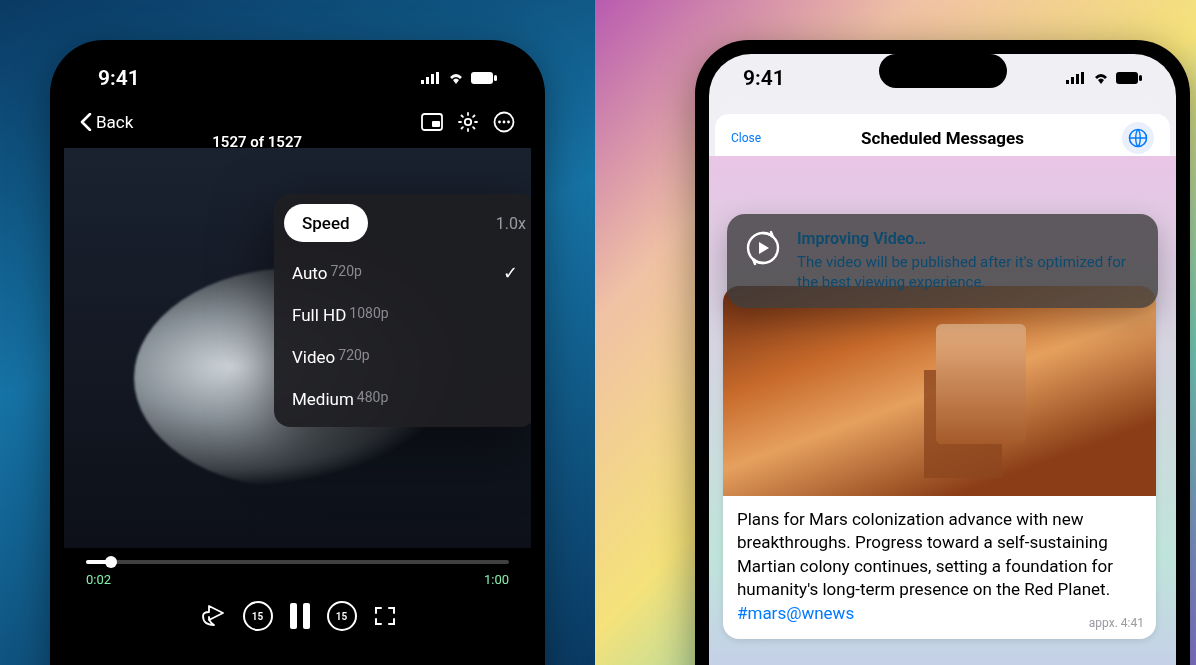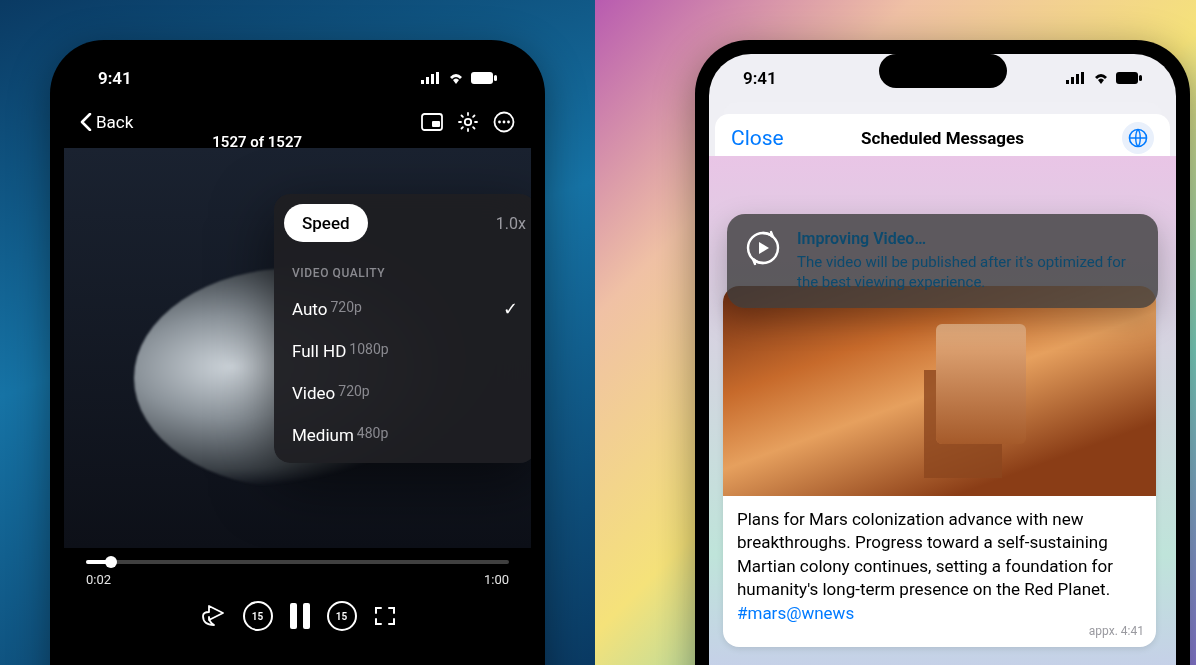--- a/index.html
+++ b/index.html
@@ -6,21 +6,21 @@
   body { width: 1196px; height: 665px; display: flex; overflow: hidden; }
   .panel { position: relative; height: 665px; }
   .panel-left { width: 595px; background: linear-gradient(160deg,#0a3a63 0%,#1673a5 45%,#0a3a63 100%); }
   .panel-right { flex: 1; background: linear-gradient(135deg,#b85bb0 0%,#f0c1a5 25%,#f5e27a 50%,#7dd6c4 75%,#8a7bd6 100%); position: relative; }
   .phone { position: absolute; background: #000; border-radius: 54px; box-shadow: 0 10px 40px rgba(0,0,0,.4); overflow: hidden; }
   .phone-left { left: 50px; top: 40px; width: 495px; height: 700px; }
   .phone-right { left: 100px; top: 40px; width: 495px; height: 700px; }
   .screen { position: absolute; inset: 14px; border-radius: 42px; overflow: hidden; }
   .screen-dark { background: #000; color: #fff; }
   .screen-light { background: #efeff4; color: #000; }
-  .status-bar { height: 48px; display: flex; align-items: center; justify-content: space-between; padding: 0 34px; font-weight: 600; font-size: 17px; }
+  .status-bar { height: 48px; display: flex; align-items: center; justify-content: space-between; padding: 0 34px; font-weight: 600; font-size: 21px; }
   .status-bar.dark { color: #fff; }
   .status-bar.light { color: #000; }
   .status-right { display: flex; align-items: center; gap: 6px; }
   .notch { position: absolute; top: 14px; left: 50%; transform: translateX(-50%); width: 128px; height: 34px; background: #000; border-radius: 20px; z-index: 50; }
   
   .nav-bar { height: 40px; display: flex; align-items: center; padding: 0 16px; gap: 6px; }
   .nav-back { display: flex; align-items: center; gap: 4px; color: #fff; font-size: 17px; }
   .nav-title { flex: 1; text-align: center; font-weight: 600; font-size: 15px; margin-left:-40px;margin-top:40px; }
   .nav-icons { display: flex; gap: 14px; align-items: center; }
   .video-area { position: relative; margin-top: 6px; height: 400px; background: linear-gradient(180deg,#1a2230 0%,#0d1018 100%); display:flex; align-items:center; justify-content:center; }
@@ -33,40 +33,40 @@
   .pop-header { padding: 14px 18px 8px; font-size: 12px; letter-spacing: .6px; color: #8a8a90; font-weight: 500; }
   .pop-item { padding: 10px 18px 12px; display: flex; align-items: center; justify-content: space-between; }
   .pop-item .lbls { display: flex; flex-direction: row; gap: 3px; }
   .pop-item .lbls .main { font-size: 17px; color: #fff; }
   .pop-item .lbls .sub  { font-size: 14px; color: #8a8a90; }
   .check { color: #fff; font-size: 18px; }
   .scrubber { margin: 12px 22px 6px; }
   .scrub-track { height: 4px; background: rgba(255,255,255,.25); border-radius: 2px; position: relative; }
   .scrub-fill { position: absolute; left: 0; top: 0; bottom: 0; width: 6%; background: #fff; border-radius: 2px; }
   .scrub-thumb { position: absolute; left: 6%; top: 50%; width: 12px; height: 12px; background: #fff; border-radius: 50%; transform: translate(-50%,-50%); }
-  .scrub-labels { display: flex; justify-content: space-between; color: #e5e5e5; font-size: 13px; margin-top: 8px; }
+  .scrub-labels { display: flex; justify-content: space-between; color: #86efac; font-size: 13px; margin-top: 8px; }
   .controls { display: flex; justify-content: center; align-items: center; gap: 17px; margin-top: 14px; }
   .skip { position: relative; width: 30px; height: 30px; border: 2.2px solid #fff; border-radius: 50%; display:flex; align-items:center; justify-content:center; font-size:10px; color:#fff; font-weight:600; }
   .pause { display: flex; gap: 6px; }
   .pause span { width: 7px; height: 26px; background: #fff; border-radius: 2px; }
   
   .sheet-header { margin-top: 6px; background: #fff; border-radius: 14px 14px 0 0; height: 48px; display: flex; align-items: center; padding: 0 16px; box-shadow: inset 0 -1px 0 rgba(0,0,0,.08); position: relative; }
   .sheet-behind { position:absolute; left:14px; right:14px; top:48px; height:20px; background:rgba(240,240,245,.6); border-radius:14px 14px 0 0; }
-  .sheet-close { color: #007aff; font-size: 21px; }
+  .sheet-close { color: #007aff; font-size: 12px; }
   .sheet-title { position:absolute; left:0; right:0; text-align:center; font-weight:700; font-size:17px; }
   .globe-btn { margin-left:auto; width:32px; height:32px; border-radius:50%; background:#e9f0fb; display:flex; align-items:center; justify-content:center; color:#007aff; }
   .chat-bg { position:absolute; top:102px; bottom:0; left:0; right:0; background: linear-gradient(180deg,#e9c5e6 0%,#bfe4da 70%,#c9c6ef 100%); padding: 130px 14px 0; }
   .toast { position:absolute; left:18px; right:18px; top:160px; background: rgba(60,60,60,.8); border-radius: 18px; padding: 14px 16px 16px; display:flex; gap:14px; z-index:40; color:#0c4a6e; box-shadow:0 12px 30px rgba(0,0,0,.25); }
   .toast-icon { width:40px; height:40px; flex-shrink:0; display:flex; align-items:center; justify-content:center; }
   .toast-body { font-size:15px; line-height:1.35; }
   .toast-title { font-weight:600; font-size:16px; margin-bottom:2px; }
   .msg-card { background:#fff; border-radius:16px; overflow:hidden; box-shadow:0 2px 6px rgba(0,0,0,.1); width: calc(100% - 6px); position:relative; }
   .msg-img { height: 210px; background: linear-gradient(160deg,#6e2d12 0%,#c76a2b 30%,#e6a05e 50%,#8a3d16 80%); position:relative; }
   .msg-img::after { content:''; position:absolute; right:30%; top:18%; width:90px; height:120px; background: linear-gradient(180deg,#e8b080,#a55a2a); border-radius:6px; box-shadow:-18px 40px 0 -6px rgba(140,70,30,.8); }
-  .msg-text { padding: 12px 14px 22px; font-size:17px; line-height:1.38; color:#000; }
+  .msg-text { padding: 12px 14px 14px; font-size:17px; line-height:1.38; color:#000; }
   .msg-text .tag { color:#007aff; }
   .msg-meta { position:absolute; right:12px; bottom:8px; font-size:12px; color:#9a9aa0; }
   svg { display:block; }
 </style>
 </head>
 <body>
 
 <div class="panel panel-left">
   <div class="phone phone-left">
     <div class="notch"></div>
@@ -159,21 +159,20 @@
               <path d="M2 8V3h5M20 8V3h-5M2 14v5h5M20 14v5h-5" stroke="#fff" stroke-width="2" fill="none" stroke-linecap="round"></path>
             </svg>
         </span>
       </div>
 
       <div class="popover">
         <div class="pop-row speed">
           <span class="pill">Speed</span>
           <span class="right">1.0x</span>
         </div>
-        <div class="pop-header">VIDEO QUALITY</div>
         <div class="pop-item">
           <span class="lbls">
               <span class="main">Auto</span>
               <span class="sub">720p</span>
             </span>
           <span class="check">✓</span>
         </div>
         <div class="pop-item">
           <span class="lbls">
               <span class="main">Full HD</span>

